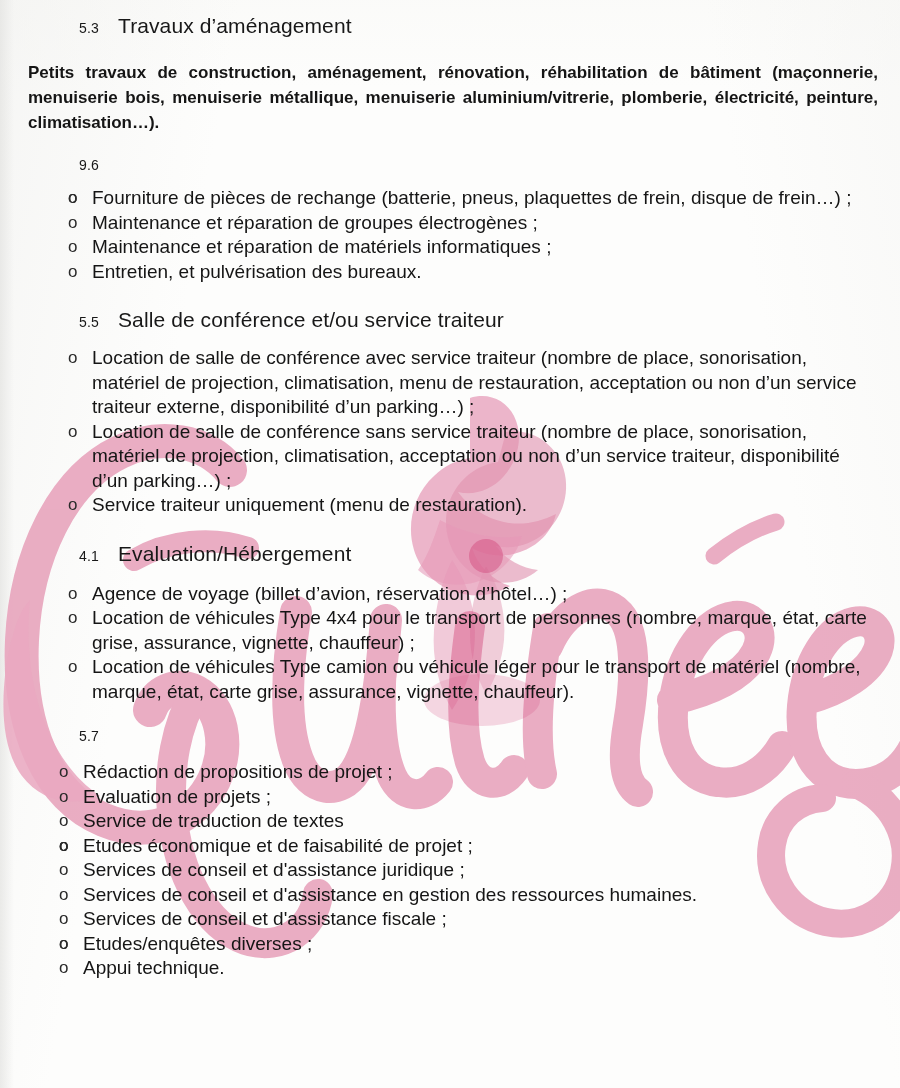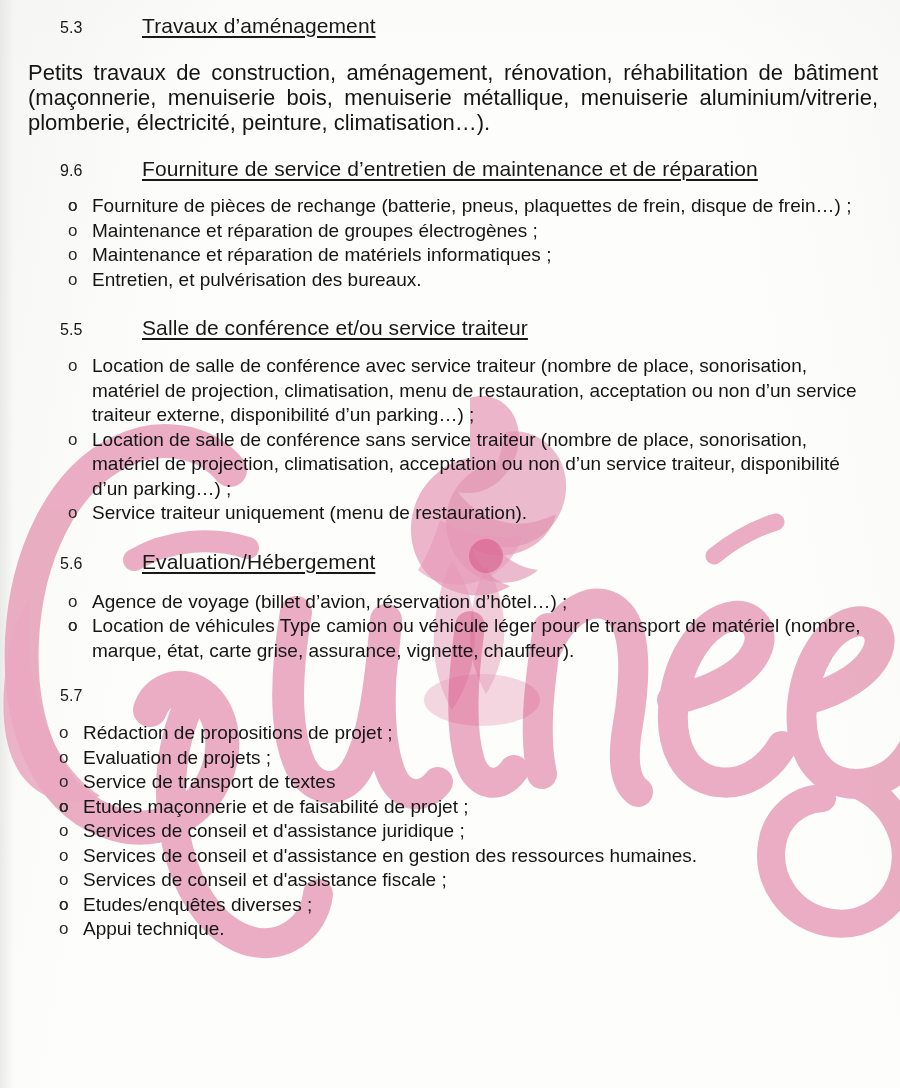--- a/index.html
+++ b/index.html
@@ -63,36 +63,36 @@
     align-items: baseline;
     font-size: 21px;
     color: #181818;
     letter-spacing: 0.1px;
   }
   .heading .num {
     width: 58px;
     flex: 0 0 58px;
     padding-left: 60px;
     box-sizing: content-box;
-    font-size: 16px;
+    font-size: 14px;
+    text-align: center;
   }
   .heading .title {
-    text-decoration: underline;
     text-underline-offset: 3px;
     text-decoration-thickness: 1.5px;
-    margin-left: 24px;
   }
 
   .para {
-    font-size: 22px;
+    font-size: 17px;
     line-height: 25px;
     color: #151515;
     text-align: justify;
     margin: 0;
     padding: 0 22px 0 28px;
+    font-weight: bold;
   }
 
   ul.olist {
     list-style: none;
     margin: 0;
     padding: 0;
   }
   ul.olist li {
     position: relative;
     font-size: 19px;
@@ -189,21 +189,20 @@
     <div class="heading">
       <span class="num">5.3</span>
       <span class="title">Travaux d’aménagement</span>
     </div>
     <div style="height:22px"></div>
     <p class="para">Petits travaux de construction, aménagement, rénovation, réhabilitation de bâtiment (maçonnerie, menuiserie bois, menuiserie métallique, menuiserie aluminium/vitrerie, plomberie, électricité, peinture, climatisation…).</p>
 
     <div style="height:22px"></div>
     <div class="heading">
       <span class="num">9.6</span>
-      <span class="title">Fourniture de service d’entretien de maintenance et de réparation</span>
     </div>
     <div style="height:13px"></div>
     <ul class="olist deep">
       <li><span class="marker">o</span></li>
       <li><span class="marker">o</span><span>Fourniture de pièces de rechange (batterie, pneus, plaquettes de frein, disque de frein…) ;</span></li>
       <li><span class="marker">o</span><span>Maintenance et réparation de groupes électrogènes ;</span></li>
       <li><span class="marker">o</span><span>Maintenance et réparation de matériels informatiques ;</span></li>
       <li><span class="marker">o</span><span>Entretien, et pulvérisation des bureaux.</span></li>
     </ul>
 
@@ -214,42 +213,42 @@
     </div>
     <div style="height:14px"></div>
     <ul class="olist deep">
       <li><span class="marker">o</span><span>Location de salle de conférence avec service traiteur (nombre de place, sonorisation, matériel de projection, climatisation, menu de restauration, acceptation ou non d’un service traiteur externe, disponibilité d’un parking…) ;</span></li>
       <li><span class="marker">o</span><span>Location de salle de conférence sans service traiteur (nombre de place, sonorisation, matériel de projection, climatisation, acceptation ou non d’un service traiteur, disponibilité d’un parking…) ;</span></li>
       <li><span class="marker">o</span><span>Service traiteur uniquement (menu de restauration).</span></li>
     </ul>
 
     <div style="height:24px"></div>
     <div class="heading">
-      <span class="num">5.6</span>
+      <span class="num">4.1</span>
       <span class="title">Evaluation/Hébergement</span>
     </div>
     <div style="height:16px"></div>
     <ul class="olist deep">
       <li><span class="marker">o</span><span>Agence de voyage (billet d’avion, réservation d’hôtel…) ;</span></li>
-      <li><span class="marker">o</span></li>
+      <li><span class="marker">o</span><span>Location de véhicules Type 4x4 pour le transport de personnes (nombre, marque, état, carte grise, assurance, vignette, chauffeur) ;</span></li>
       <li><span class="marker">o</span><span>Location de véhicules Type camion ou véhicule léger pour le transport de matériel (nombre, marque, état, carte grise, assurance, vignette, chauffeur).</span></li>
     </ul>
 
     <div style="height:24px"></div>
     <div class="heading">
       <span class="num">5.7</span>
     </div>
     <div style="height:16px"></div>
     <ul class="olist shallow">
       <li><span class="marker">o</span><span>Rédaction de propositions de projet ;</span></li>
       <li><span class="marker">o</span><span>Evaluation de projets ;</span></li>
-      <li><span class="marker">o</span><span>Service de transport de textes</span></li>
-      <li><span class="marker">o</span></li>
-      <li><span class="marker">o</span></li>
-      <li><span class="marker">o</span><span>Etudes maçonnerie et de faisabilité de projet ;</span></li>
+      <li><span class="marker">o</span><span>Service de traduction de textes</span></li>
+      <li><span class="marker">o</span></li>
+      <li><span class="marker">o</span></li>
+      <li><span class="marker">o</span><span>Etudes économique et de faisabilité de projet ;</span></li>
       <li><span class="marker">o</span><span>Services de conseil et d'assistance juridique ;</span></li>
       <li><span class="marker">o</span><span>Services de conseil et d'assistance en gestion des ressources humaines.</span></li>
       <li><span class="marker">o</span><span>Services de conseil et d'assistance fiscale ;</span></li>
       <li><span class="marker">o</span></li>
       <li><span class="marker">o</span><span>Etudes/enquêtes diverses ;</span></li>
       <li><span class="marker">o</span><span>Appui technique.</span></li>
     </ul>
 
   </div>
 </div>

